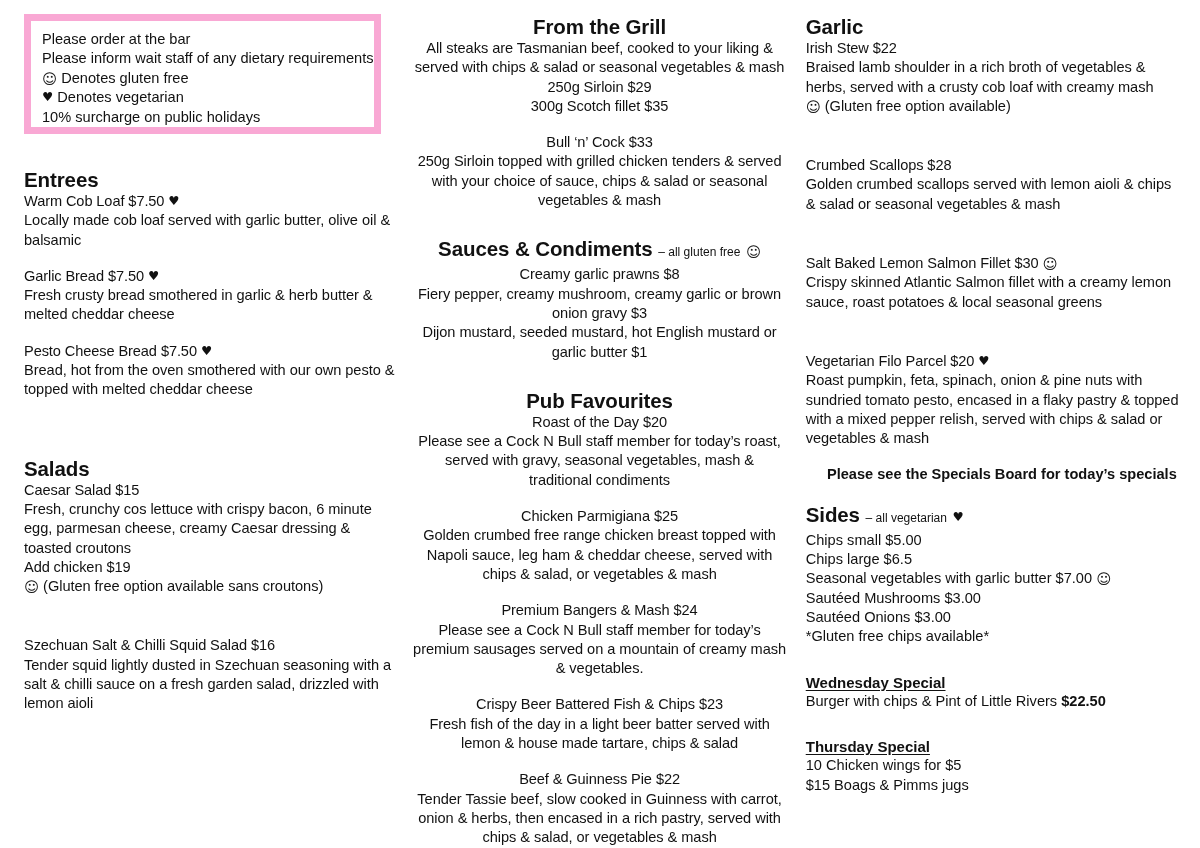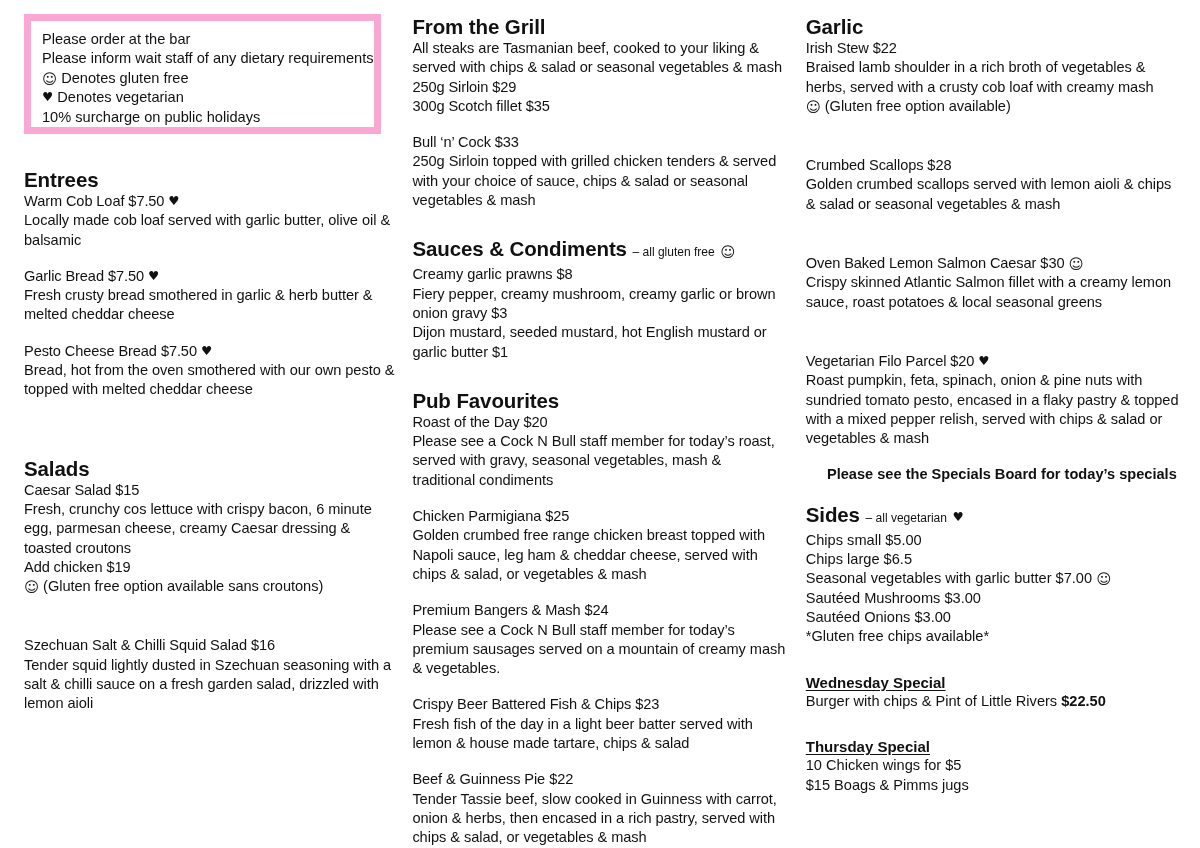--- a/index.html
+++ b/index.html
@@ -24,21 +24,21 @@
     display: flex;
     width: 1200px;
     height: 848px;
     box-sizing: border-box;
     padding: 14px 10px 0 10px;
   }
   .col {
     box-sizing: border-box;
   }
   .col-left  { width: 400px; padding-left: 14px; padding-right: 6px; }
-  .col-mid   { width: 400px; padding-left: 9px;  padding-right: 10px; }
+  .col-mid   { width: 400px; padding-left: 9px;  padding-right: 10px; text-align: center; }
   .col-right { width: 400px; padding-left: 9px;  padding-right: 6px; }
 
   
   .notice-box {
     border: 7px solid #f9a8d4;
     box-sizing: border-box;
     width: 357px;
     height: 120px;
     padding: 9px 10px 0 11px;
     margin-bottom: 0;
@@ -234,21 +234,21 @@
       <div class="gap-xl"></div>
 
       <div>
         <div class="item-name"><span>Crumbed Scallops</span><span class="spacer-price">&nbsp;</span><span>$28</span></div>
         <div class="desc">Golden crumbed scallops served with lemon aioli &amp; chips &amp; salad or seasonal vegetables &amp; mash</div>
       </div>
 
       <div class="gap-xl"></div>
 
       <div>
-        <div class="item-name"><span>Oven Baked Lemon Salmon Caesar</span><span class="spacer-price">&nbsp;</span><span>$30</span> <span class="gly gly-smile">☺</span></div>
+        <div class="item-name"><span>Salt Baked Lemon Salmon Fillet</span><span class="spacer-price">&nbsp;</span><span>$30</span> <span class="gly gly-smile">☺</span></div>
         <div class="desc">Crispy skinned Atlantic Salmon fillet with a creamy lemon sauce, roast potatoes &amp; local seasonal greens</div>
       </div>
 
       <div class="gap-xl"></div>
 
       <div>
         <div class="item-name"><span>Vegetarian Filo Parcel</span><span class="spacer-price">&nbsp;&nbsp;</span><span>$20</span> <span class="gly gly-heart">♥</span></div>
         <div class="desc">Roast pumpkin, feta, spinach, onion &amp; pine nuts with sundried tomato pesto, encased in a flaky pastry &amp; topped with a mixed pepper relish, served with chips &amp; salad or vegetables &amp; mash</div>
       </div>
 

